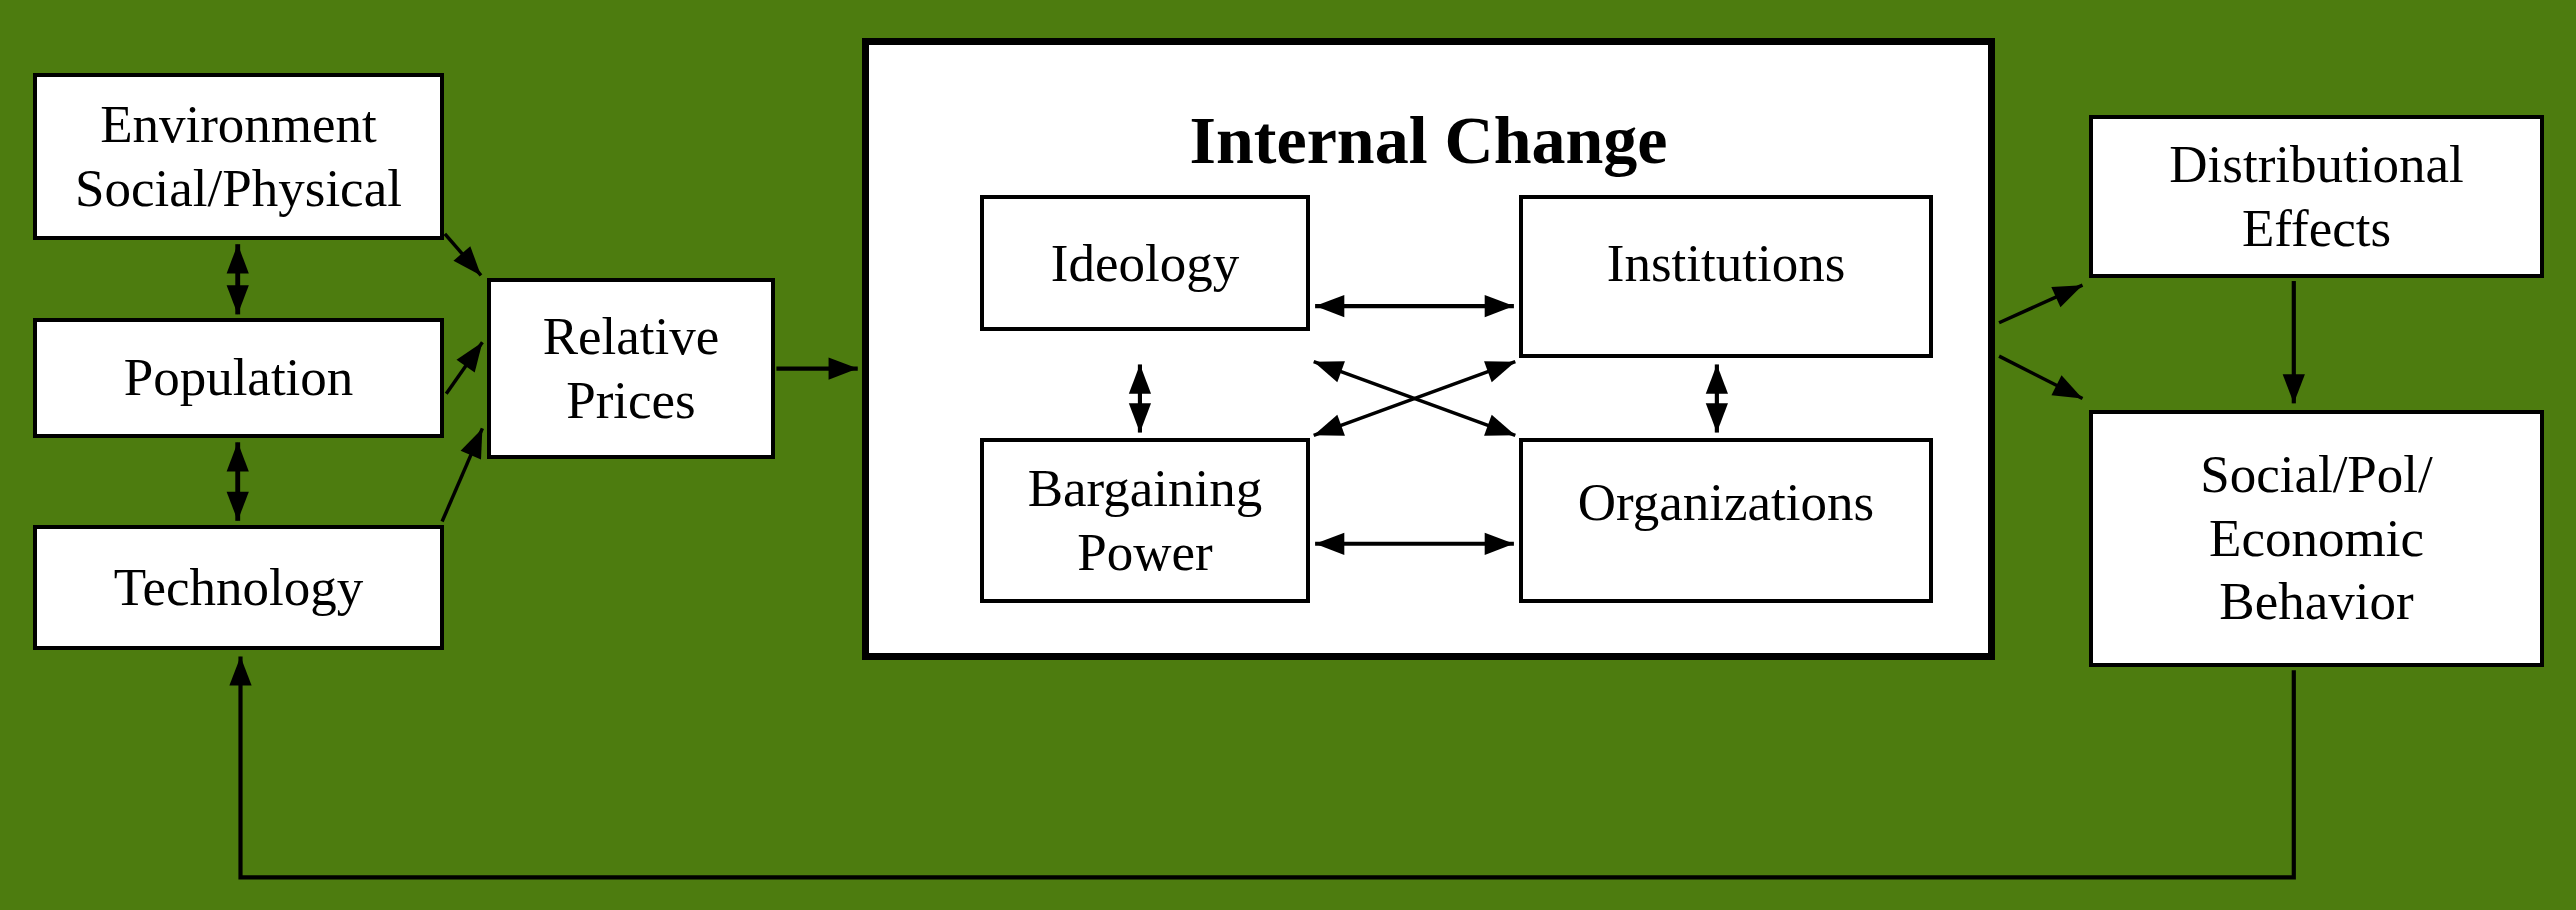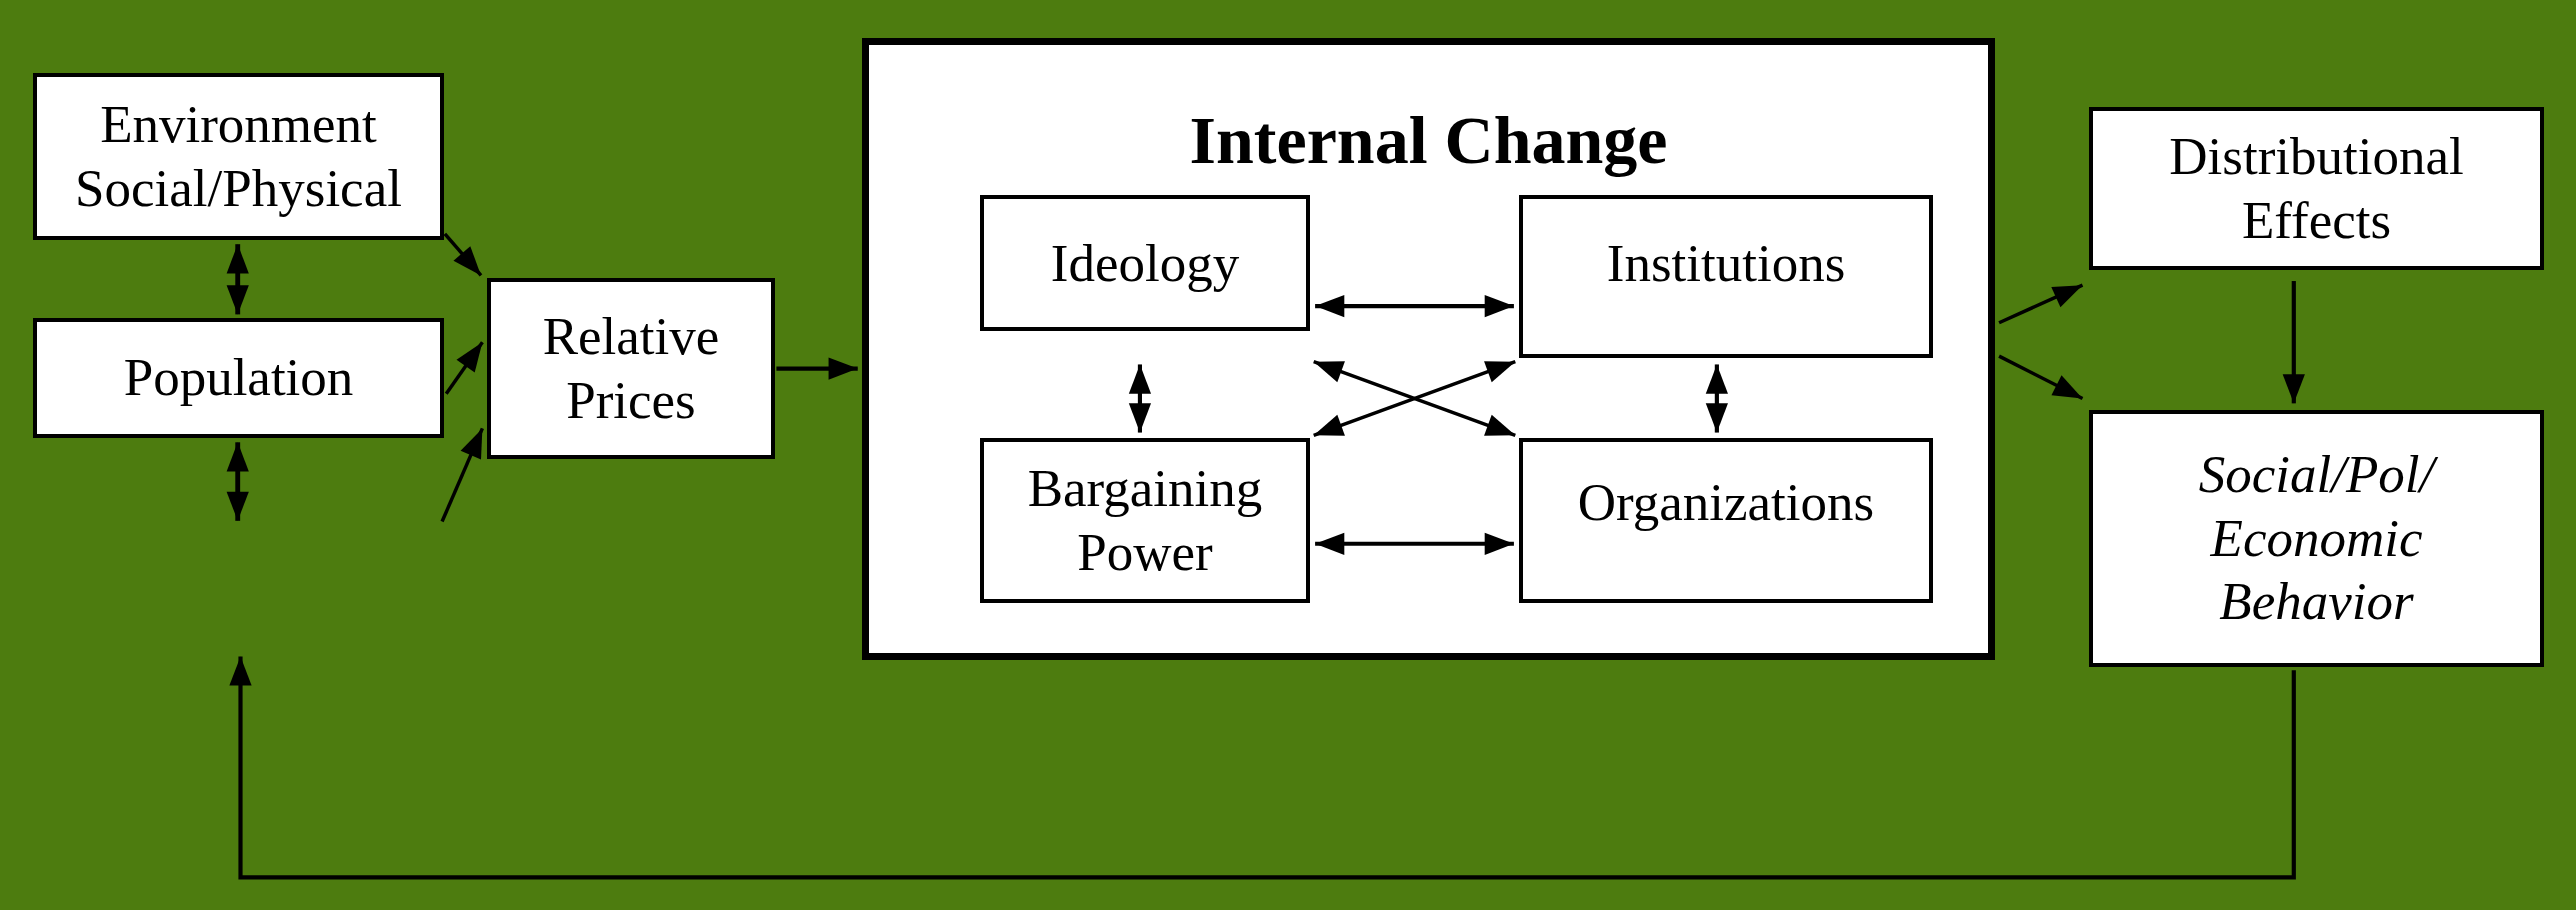--- a/index.html
+++ b/index.html
@@ -54,37 +54,38 @@
   .w7{stroke-width:7;}
 </style>
 </head>
 <body>
 
 <div id="diagram-canvas">
 
   <div class="box" style="left:33px;top:73px;width:411px;height:167px;">Environment
 Social/Physical</div>
   <div class="box" style="left:33px;top:318px;width:411px;height:120px;">Population</div>
+  <div class="box" style="left:33px;top:525px;width:411px;height:125px;">Technology</div>
 
   <div class="box" style="left:487px;top:278px;width:288px;height:181px;">Relative
 Prices</div>
 
   <div id="internal-change-frame" style="left:862px;top:38px;width:1133px;height:622px;">
     <div id="internal-change-title">Internal Change</div>
   </div>
 
   <div class="box top-align" style="left:980px;top:195px;width:330px;height:136px;">Ideology</div>
   <div class="box top-align" style="left:1519px;top:195px;width:414px;height:163px;">Institutions</div>
   <div class="box" style="left:980px;top:438px;width:330px;height:165px;">Bargaining
 Power</div>
   <div class="box high-center" style="left:1519px;top:438px;width:414px;height:165px;">Organizations</div>
 
-  <div class="box" style="left:2089px;top:107px;width:455px;height:163px;">Distributional
+  <div class="box" style="left:2089px;top:115px;width:455px;height:163px;">Distributional
 Effects</div>
-  <div class="box" style="left:2089px;top:410px;width:455px;height:257px;font-style:italic;">Social/Pol/
+  <div class="box" style="left:2089px;top:410px;width:455px;height:257px;">Social/Pol/
 Economic
 Behavior</div>
 
   <svg id="connector-layer" viewBox="0 0 3706 1310" xmlns="http://www.w3.org/2000/svg">
     <defs>
       <marker id="ae" markerUnits="userSpaceOnUse" markerWidth="46" markerHeight="36" refX="44" refY="18" orient="auto">
         <path d="M2,2 L44,18 L2,34 z" fill="#000000"></path>
       </marker>
       <marker id="as" markerUnits="userSpaceOnUse" markerWidth="46" markerHeight="36" refX="44" refY="18" orient="auto-start-reverse">
         <path d="M2,2 L44,18 L2,34 z" fill="#000000"></path>

